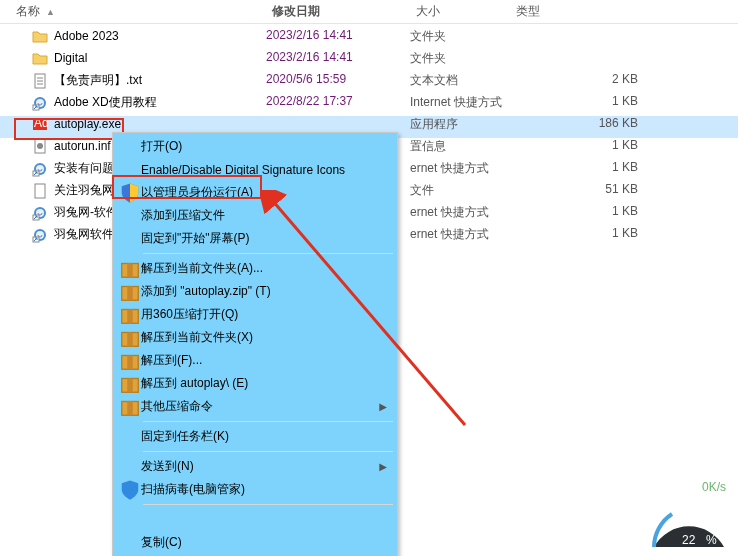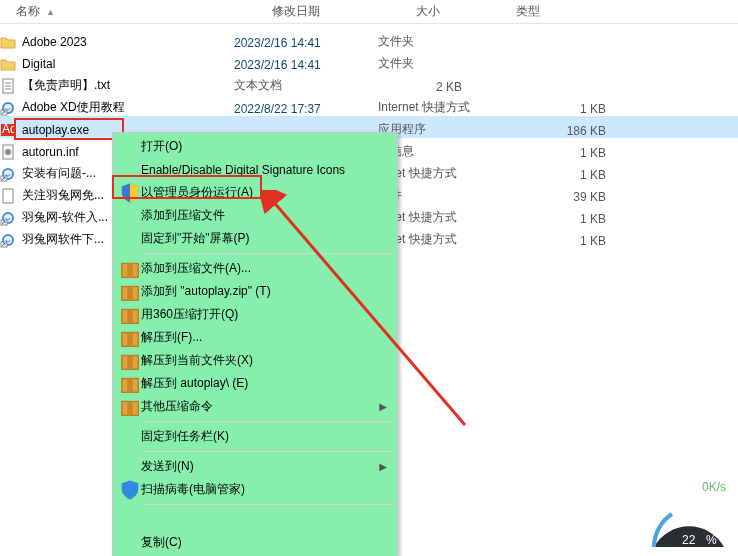--- a/index.html
+++ b/index.html
@@ -1,39 +1,39 @@
 <!DOCTYPE html>
 <html><head>
 <meta charset="utf-8">
 <style>
 * { margin: 0; padding: 0; box-sizing: border-box; font-family: "Microsoft YaHei", sans-serif; font-size: 12px; }
 body { background: #fff; width: 738px; height: 556px; overflow: hidden; position: relative; }
 
 .header { display: flex; height: 24px; border-bottom: 1px solid #e5e5e5; color: #555; align-items: center; padding-left: 16px; }
 .hcol { display: flex; align-items: center; }
 .hcol.name { width: 256px; }
-.hcol.date { width: 144px; }
+.hcol.date { width: 144px; font-weight: bold; }
 .hcol.type { width: 144px; }
 .hcol.size { width: 100px; }
 .sort-arrow { margin-left: 6px; color: #888; font-size: 9px; }
 
 .rows { padding-top: 4px; }
-.row { display: flex; height: 22px; align-items: flex-end; padding-left: 0; }
+.row { display: flex; height: 22px; align-items: flex-start; padding-left: 32px; }
 .row.selected { background: #cce8ff; }
 .row .icon { width: 16px; height: 16px; margin-right: 6px; display: inline-flex; align-items: center; justify-content: center; }
 .row .name { width: 234px; display: flex; align-items: center; }
-.row .date { width: 144px; color: #0c4a6e; }
+.row .date { width: 144px; color: #701a75; }
 .row .type { width: 144px; color: #555; }
 .row .size { width: 100px; color: #555; text-align: right; padding-right: 16px; }
 
 .highlight-box { border: 2px solid #e03020; position: absolute; pointer-events: none; }
 .h1 { left: 14px; top: 118px; width: 110px; height: 22px; }
 .h2 { left: 112px; top: 175px; width: 150px; height: 24px; }
 
-.ctxmenu { position: absolute; left: 112px; top: 132px; width: 286px; background: #86efac; border: 1px solid #c8c8c8; box-shadow: 2px 2px 4px rgba(0,0,0,0.25); padding: 2px; }
+.ctxmenu { position: absolute; left: 112px; top: 132px; width: 286px; background: #7dd3fc; border: 1px solid #c8c8c8; box-shadow: 2px 2px 4px rgba(0,0,0,0.25); padding: 2px; }
 .ctxmenu .item { display: flex; align-items: center; height: 23px; padding-left: 4px; }
 .ctxmenu .item .micon { width: 22px; height: 16px; display: inline-flex; align-items: center; justify-content: center; }
 .ctxmenu .item .mlabel { flex: 1; color: #000; }
 .ctxmenu .item .arrow { padding-right: 8px; color: #555; font-size: 10px; }
 .ctxmenu .sep { height: 1px; background: #d7d7d7; margin: 3px 2px 3px 28px; }
 
 .red-arrow { position: absolute; left: 260px; top: 190px; width: 210px; height: 240px; pointer-events: none; }
 
 .gauge { position: absolute; right: 4px; bottom: 4px; width: 90px; height: 60px; }
 .netspeed { position: absolute; right: 12px; bottom: 62px; color: #6bb76b; font-size: 11px; }
@@ -89,20 +89,21 @@
         <span class="icon">
           <svg viewBox="0 0 16 16">
             <rect x="3" y="1" width="10" height="14" fill="#fff" stroke="#888"></rect>
             <line x1="5" y1="5" x2="11" y2="5" stroke="#888"></line>
             <line x1="5" y1="8" x2="11" y2="8" stroke="#888"></line>
             <line x1="5" y1="11" x2="11" y2="11" stroke="#888"></line>
           </svg>
         </span>
         <span>【免责声明】.txt</span>
       </div>
+      <div class="date">2020/5/6 15:59</div>
       <div class="type">文本文档</div>
       <div class="size">2 KB</div>
     </div>
     <div class="row">
       <div class="name">
         <span class="icon">
           <svg viewBox="0 0 16 16">
             <circle cx="8" cy="8" r="6" fill="#4a8ed6"></circle>
             <circle cx="8" cy="8" r="4" fill="#e8f0fa"></circle>
             <path d="M6 8 a2 2 0 0 0 4 0" stroke="#4a8ed6" fill="none"></path>
@@ -165,21 +166,21 @@
       <div class="name">
         <span class="icon">
           <svg viewBox="0 0 16 16">
             <rect x="3" y="1" width="10" height="14" fill="#fff" stroke="#888"></rect>
           </svg>
         </span>
         <span>关注羽兔网免...</span>
       </div>
       <div class="date"></div>
       <div class="type">文件</div>
-      <div class="size">39 KB</div>
+      <div class="size">51 KB</div>
     </div>
     <div class="row">
       <div class="name">
         <span class="icon">
           <svg viewBox="0 0 16 16">
             <circle cx="8" cy="8" r="6" fill="#4a8ed6"></circle>
             <circle cx="8" cy="8" r="4" fill="#e8f0fa"></circle>
             <path d="M6 8 a2 2 0 0 0 4 0" stroke="#4a8ed6" fill="none"></path>
             <rect x="1" y="10" width="6" height="5" fill="#fff" stroke="#888"></rect>
             <path d="M2 14 L5 11 M5 11 h-2 M5 11 v2" stroke="#3a78c6" fill="none"></path>
@@ -239,21 +240,21 @@
       <span class="mlabel">固定到"开始"屏幕(P)</span>
     </div>
   <div class="sep"></div>
   <div class="item">
       <span class="micon">
         <svg viewBox="0 0 16 16">
           <rect x="2" y="4" width="12" height="10" fill="#e0a33a" stroke="#b57f1f"></rect>
           <rect x="6" y="4" width="4" height="10" fill="#c9872c"></rect>
         </svg>
       </span>
-      <span class="mlabel">添加到压缩文件(A)...</span>
+      <span class="mlabel">解压到当前文件夹(A)...</span>
     </div>
   <div class="item">
       <span class="micon">
         <svg viewBox="0 0 16 16">
           <rect x="2" y="4" width="12" height="10" fill="#e0a33a" stroke="#b57f1f"></rect>
           <rect x="6" y="4" width="4" height="10" fill="#c9872c"></rect>
         </svg>
       </span>
       <span class="mlabel">添加到 "autoplay.zip" (T)</span>
     </div>
@@ -266,30 +267,30 @@
       </span>
       <span class="mlabel">用360压缩打开(Q)</span>
     </div>
   <div class="item">
       <span class="micon">
         <svg viewBox="0 0 16 16">
           <rect x="2" y="4" width="12" height="10" fill="#e0a33a" stroke="#b57f1f"></rect>
           <rect x="6" y="4" width="4" height="10" fill="#c9872c"></rect>
         </svg>
       </span>
+      <span class="mlabel">解压到当前文件夹(X)</span>
+    </div>
+  <div class="item">
+      <span class="micon">
+        <svg viewBox="0 0 16 16">
+          <rect x="2" y="4" width="12" height="10" fill="#e0a33a" stroke="#b57f1f"></rect>
+          <rect x="6" y="4" width="4" height="10" fill="#c9872c"></rect>
+        </svg>
+      </span>
       <span class="mlabel">解压到(F)...</span>
-    </div>
-  <div class="item">
-      <span class="micon">
-        <svg viewBox="0 0 16 16">
-          <rect x="2" y="4" width="12" height="10" fill="#e0a33a" stroke="#b57f1f"></rect>
-          <rect x="6" y="4" width="4" height="10" fill="#c9872c"></rect>
-        </svg>
-      </span>
-      <span class="mlabel">解压到当前文件夹(X)</span>
     </div>
   <div class="item">
       <span class="micon">
         <svg viewBox="0 0 16 16">
           <rect x="2" y="4" width="12" height="10" fill="#e0a33a" stroke="#b57f1f"></rect>
           <rect x="6" y="4" width="4" height="10" fill="#c9872c"></rect>
         </svg>
       </span>
       <span class="mlabel">解压到 autoplay\ (E)</span>
     </div>

